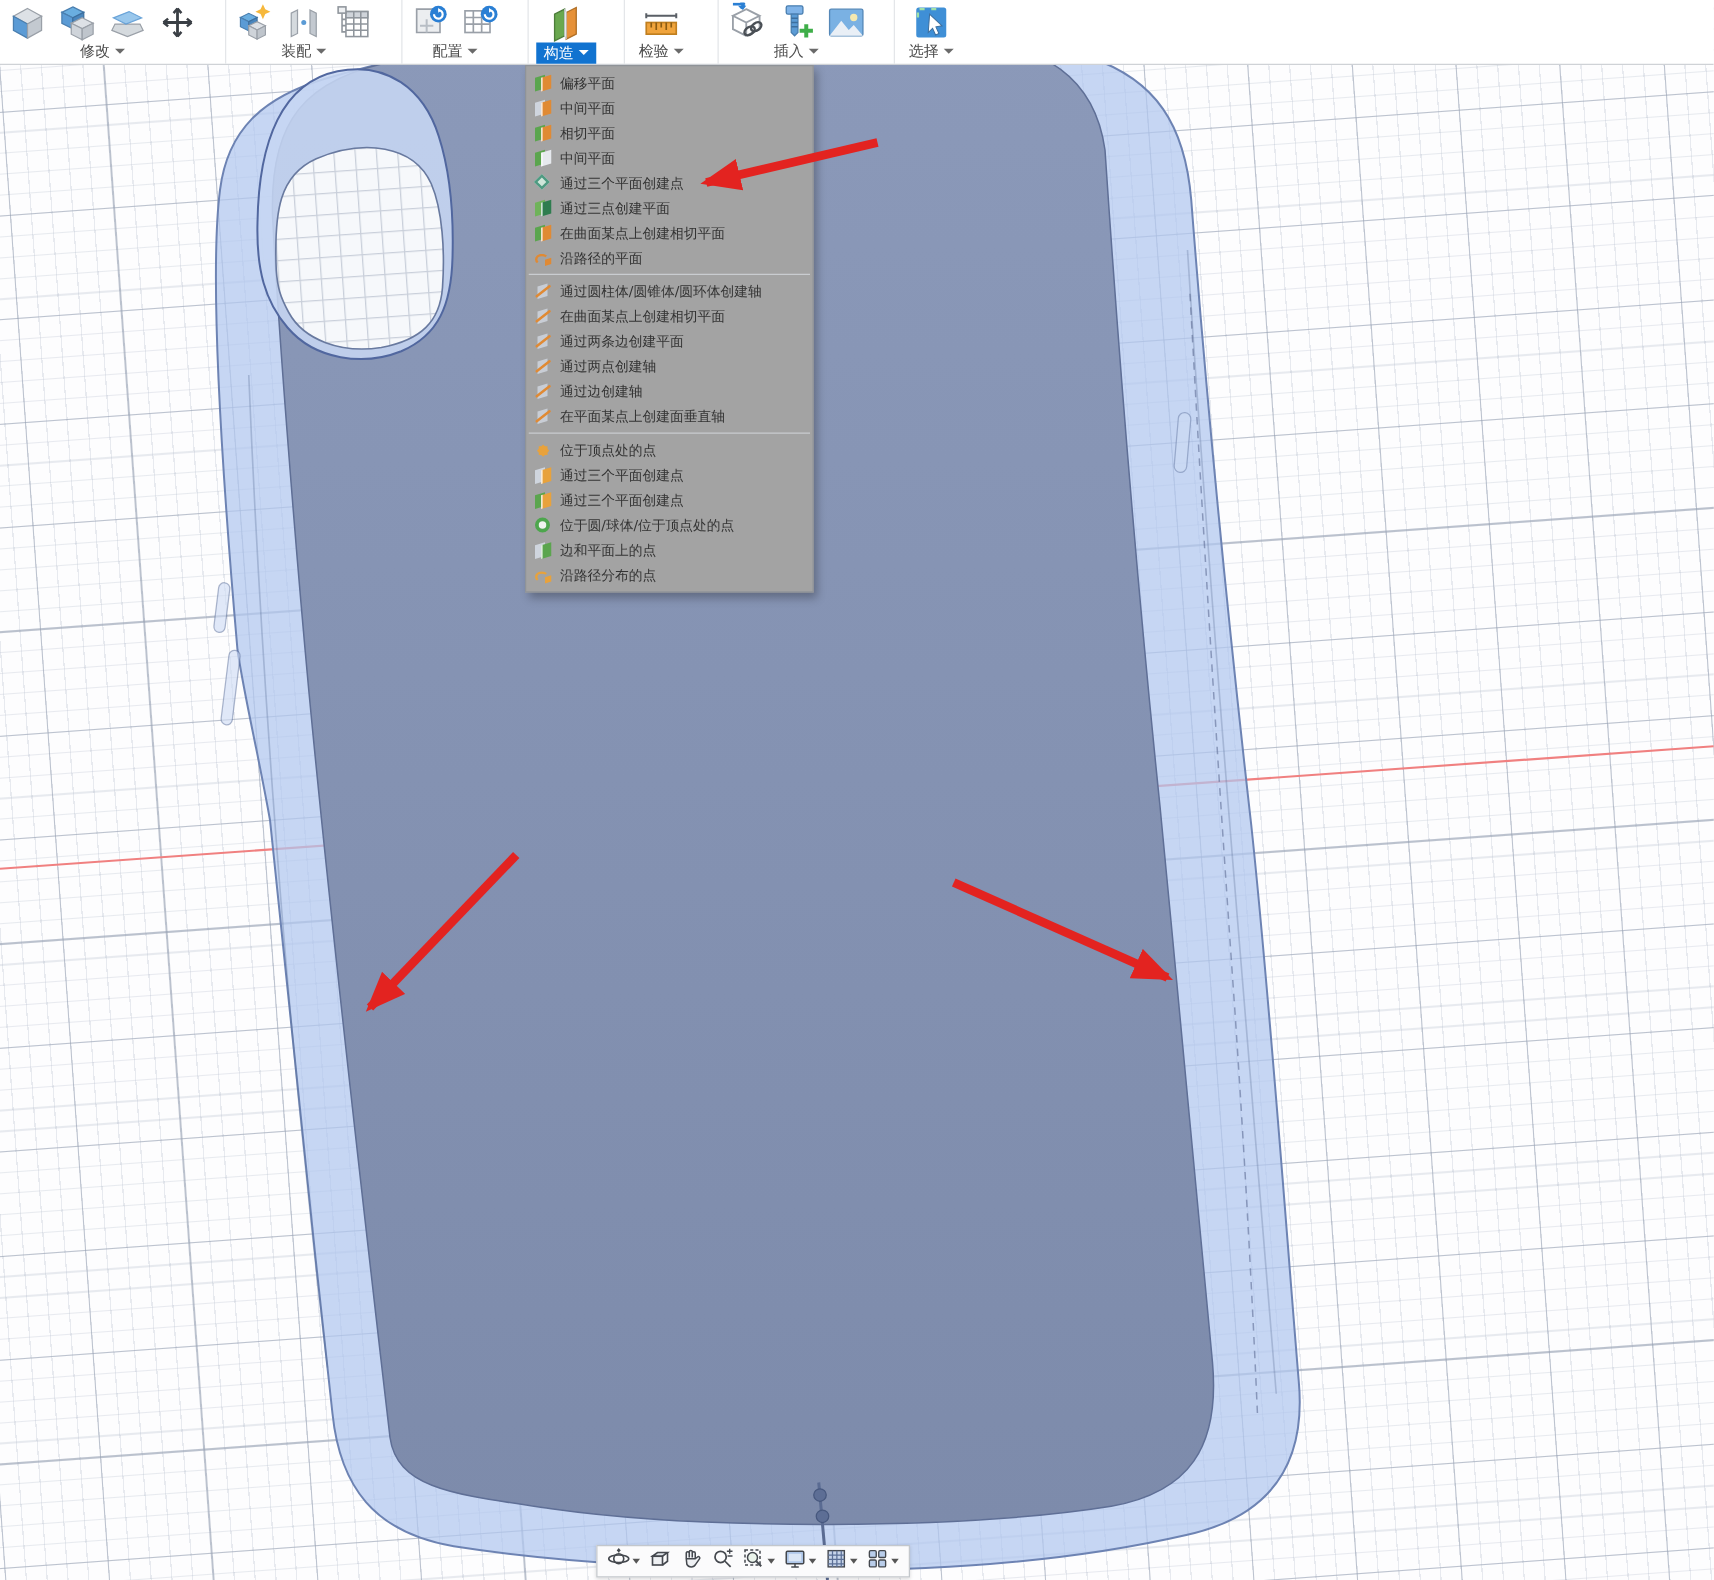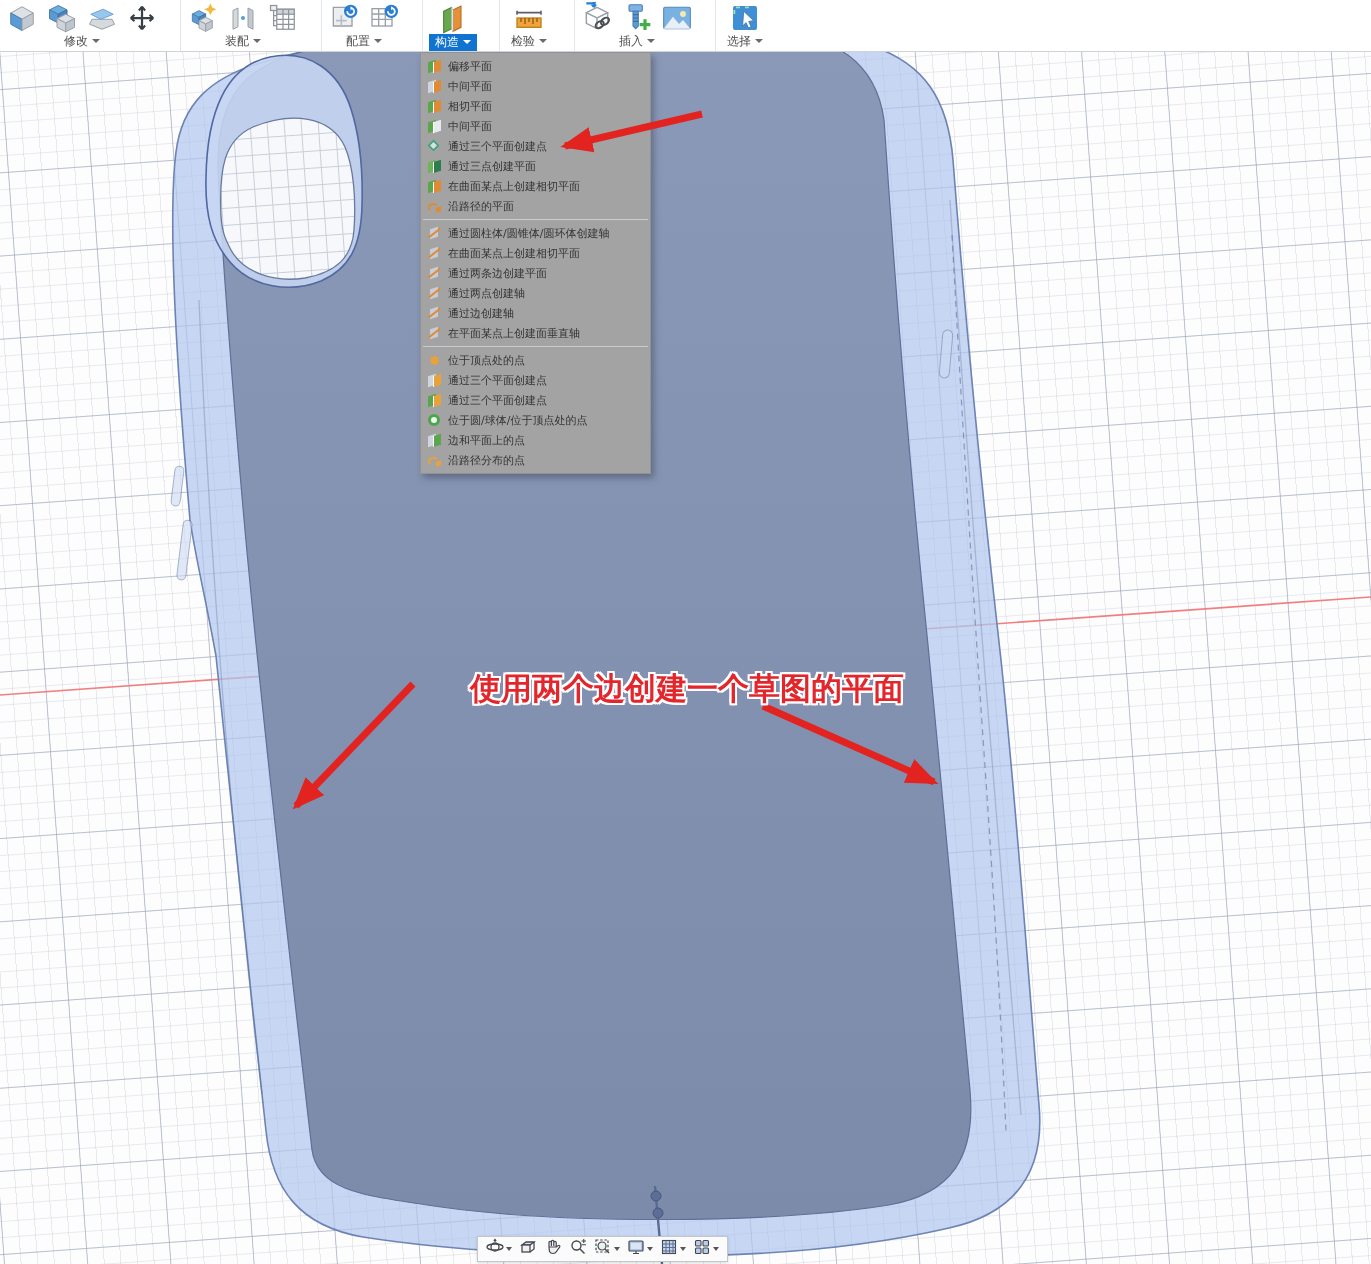--- a/index.html
+++ b/index.html
@@ -461,21 +461,20 @@
     <defs>
       <marker id="ah" viewBox="0 0 10 8" refX="8.5" refY="4" markerWidth="4.6" markerHeight="3.8" orient="auto-start-reverse">
         <path d="M0 0 L10 4 L0 8 Z" fill="#e32320"></path>
       </marker>
     </defs>
     <line x1="702" y1="114" x2="565" y2="146" stroke="#e32320" stroke-width="7" marker-end="url(#ah)"></line>
     <line x1="413" y1="684" x2="296" y2="806" stroke="#e32320" stroke-width="7" marker-end="url(#ah)"></line>
     <line x1="763" y1="706" x2="934" y2="782" stroke="#e32320" stroke-width="7" marker-end="url(#ah)"></line>
   </svg>
 
-  <div id="annot-text">使用两个边创建一个草图的平面</div>
 
   <div id="view-bar">
       <span class="vb-item">
         <span><svg width="18" height="18" viewBox="0 0 18 18" fill="none" stroke="#44484e" stroke-width="1.3">
             <circle cx="9" cy="9" r="4"></circle>
             <ellipse cx="9" cy="9" rx="8" ry="3"></ellipse>
             <path d="M9 1.5 V4 M7.8 2.8 L9 1.3 L10.2 2.8" stroke-width="1.1"></path>
           </svg></span>
         <span class="vb-caret"></span>
       </span>

